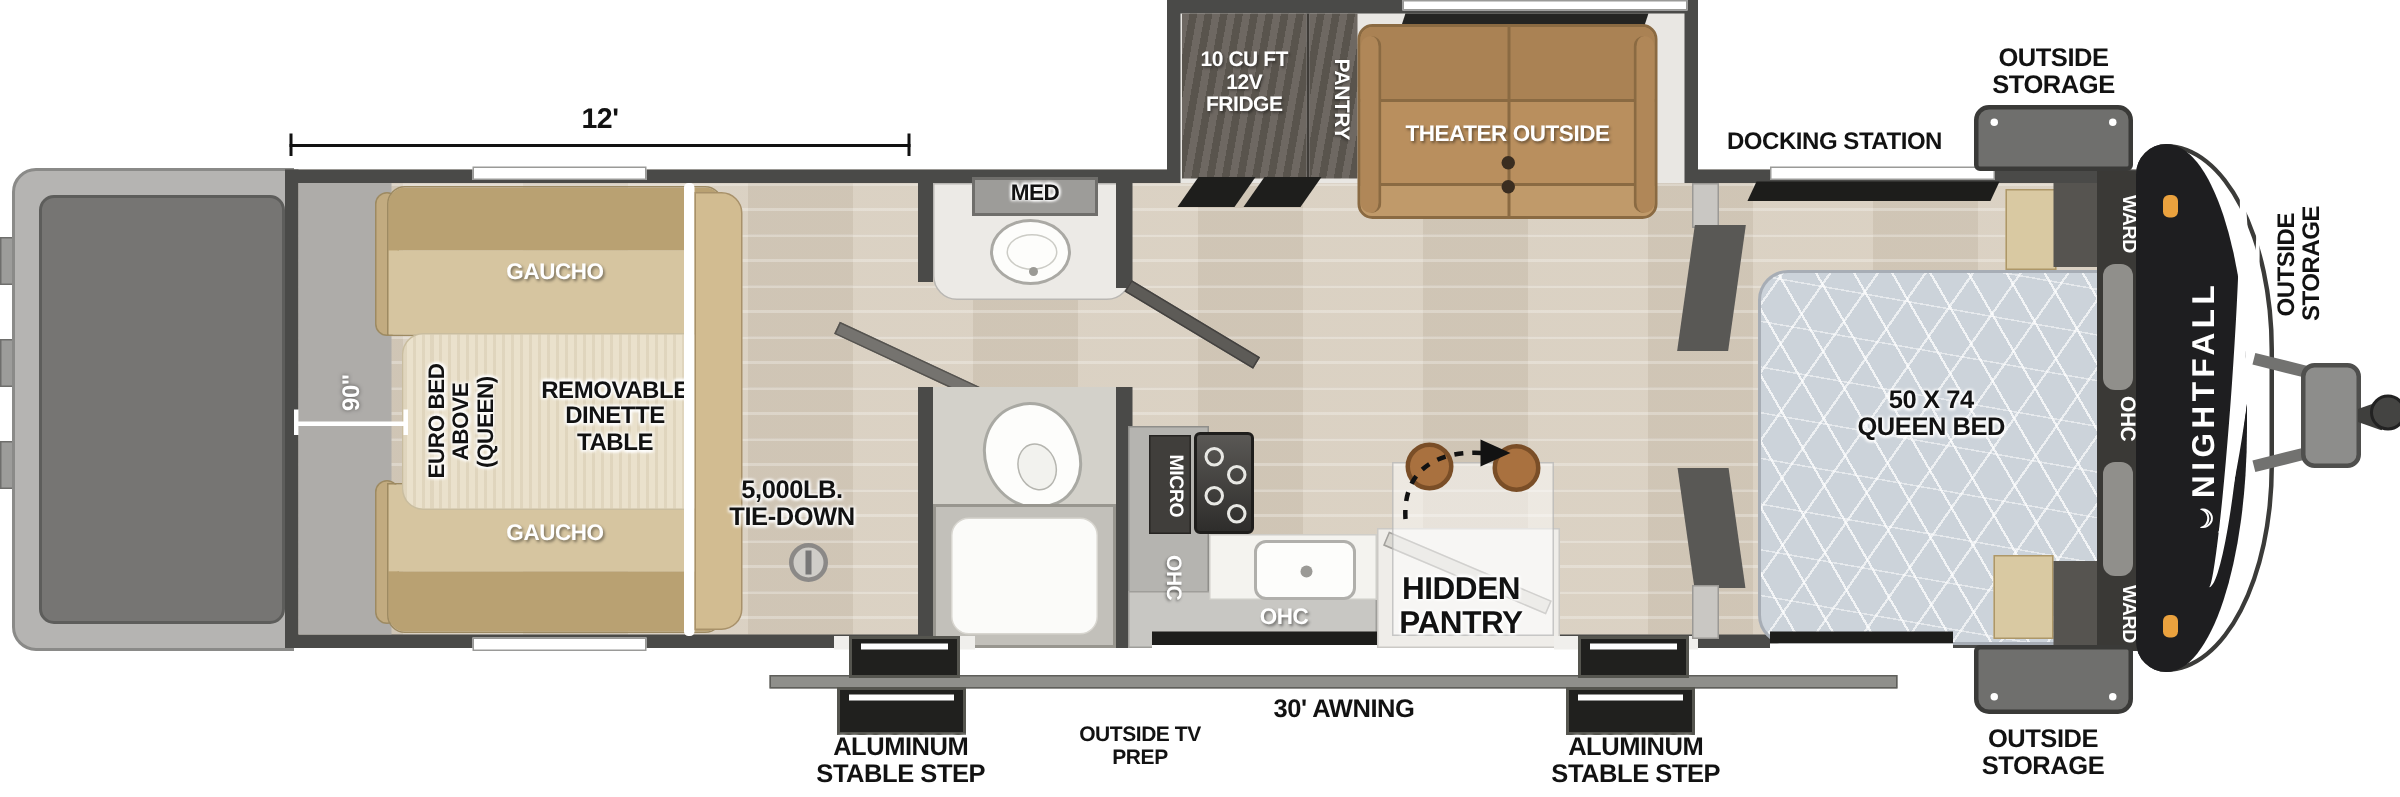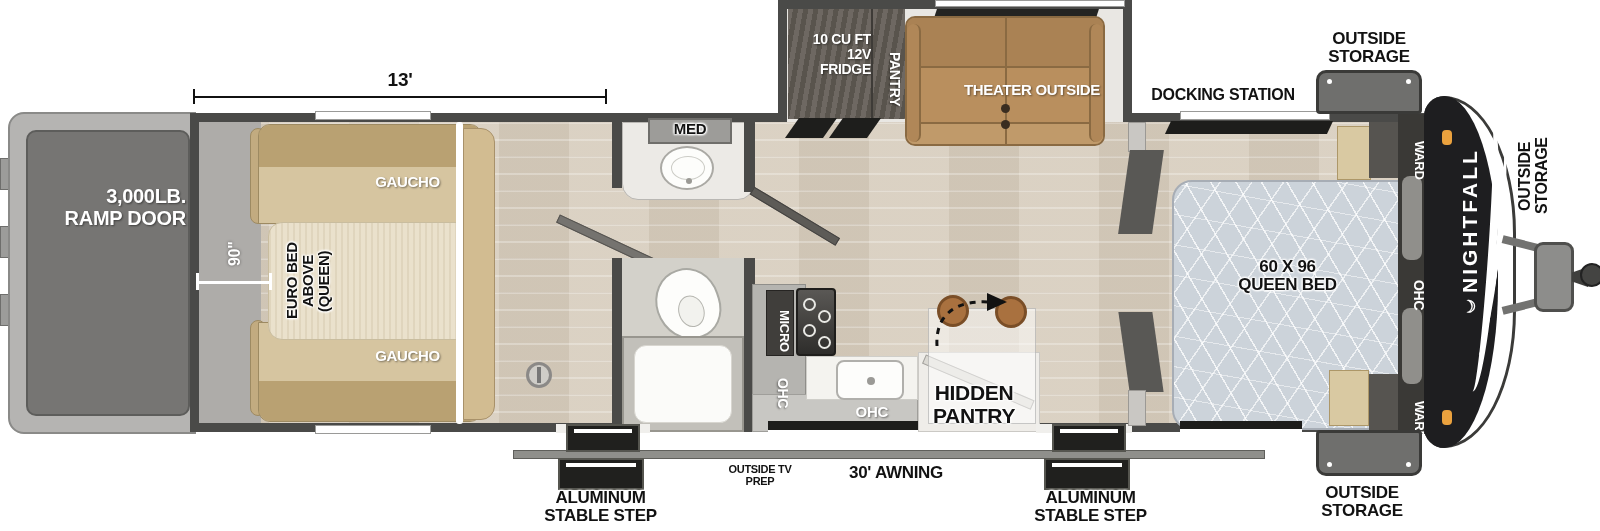--- a/index.html
+++ b/index.html
@@ -3,21 +3,21 @@
 <meta charset="utf-8">
 <style>
   html,body{margin:0;padding:0;background:#fff;}
   #plan{position:relative;width:1600px;height:531px;background:#fff;overflow:hidden;
         font-family:"Liberation Sans", sans-serif;}
   #plan *{box-sizing:border-box;}
   .abs{position:absolute;}
   .lbl{position:absolute;font-weight:bold;color:#121212;text-align:center;
        white-space:pre-line;line-height:1.08;letter-spacing:-0.3px;
        text-shadow:1px 1px 2px #fff,-1px -1px 2px #fff,1px -1px 2px #fff,-1px 1px 2px #fff;}
-  .wlbl{color:#fff;text-shadow:1px 1px 2px rgba(0,0,0,.45);text-align:right;}
+  .wlbl{color:#fff;text-shadow:1px 1px 2px rgba(0,0,0,.45);}
   .nohalo{text-shadow:none;}
   .vdown{writing-mode:vertical-rl;}
   .vup{writing-mode:vertical-rl;transform:rotate(180deg);}
   .wall{position:absolute;background:#4a4a48;}
   .window{position:absolute;background:#fff;border:1px solid #9a9a98;}
   .floor{position:absolute;left:190px;top:113px;width:1240px;height:319px;
          border-top:9px solid #4a4a48;border-bottom:9px solid #4a4a48;border-left:9px solid #4a4a48;
          background-color:#d8cfc1;
          background-image:
            repeating-linear-gradient(180deg, rgba(255,255,255,.28) 0 2px, rgba(0,0,0,0) 2px 17px),
@@ -33,27 +33,25 @@
 </head>
 <body>
 
 <div id="plan">
 
   <div class="abs" style="left:0;top:158px;width:12px;height:32px;background:#9c9c9a;border:1px solid #6e6e6c;"></div>
   <div class="abs" style="left:0;top:226px;width:12px;height:32px;background:#9c9c9a;border:1px solid #6e6e6c;"></div>
   <div class="abs" style="left:0;top:294px;width:12px;height:32px;background:#9c9c9a;border:1px solid #6e6e6c;"></div>
   <div class="abs" style="left:8px;top:112px;width:188px;height:322px;background:#b5b4b2;border:2px solid #8a8a88;border-radius:16px 0 0 16px;"></div>
   <div class="abs" style="left:26px;top:130px;width:164px;height:286px;background:#767573;border:2px solid #5d5d5b;border-radius:10px;"></div>
-  <div class="lbl wlbl" style="left:36px;top:186px;width:150px;font-size:20px;">3,000LB.
-RAMP DOOR</div>
 
   <div class="floor"></div>
   <div class="abs" style="left:199px;top:122px;width:62px;height:301px;background:#aeaca9;"></div>
 
-  <div class="lbl" style="left:370px;top:70px;width:60px;font-size:19px;">13'</div>
+  <div class="lbl" style="left:370px;top:70px;width:60px;font-size:19px;">12'</div>
   <div class="dim-line" style="left:193px;top:96px;width:414px;height:2px;"></div>
   <div class="tick" style="left:193px;top:89px;width:2px;height:15px;"></div>
   <div class="tick" style="left:605px;top:89px;width:2px;height:15px;"></div>
 
   <div class="abs" style="left:250px;top:128px;width:16px;height:96px;background:#c2ab80;border:1px solid #9d8a62;border-radius:8px;"></div>
   <div class="abs" style="left:250px;top:320px;width:16px;height:96px;background:#c2ab80;border:1px solid #9d8a62;border-radius:8px;"></div>
 
   <div class="abs" style="left:258px;top:124px;width:224px;height:100px;border:1px solid #9d8a62;border-radius:12px 12px 0 0;overflow:hidden;">
     <div class="gaucho-back" style="position:absolute;left:0;top:0;width:100%;height:42px;"></div>
     <div class="gaucho-seat" style="position:absolute;left:0;top:42px;width:100%;height:58px;"></div>
@@ -64,29 +62,34 @@
     <div class="gaucho-seat" style="position:absolute;left:0;top:0;width:100%;height:58px;"></div>
     <div class="gaucho-back" style="position:absolute;left:0;top:58px;width:100%;height:42px;"></div>
   </div>
   <div class="lbl wlbl" style="left:300px;top:348px;width:140px;font-size:15px;">GAUCHO</div>
 
   <div class="abs" style="left:268px;top:222px;width:226px;height:118px;background:#eae1cc;border:1px solid #c9bd9f;border-radius:14px;
        background-image:repeating-linear-gradient(90deg, rgba(160,140,100,.14) 0 2px, rgba(0,0,0,0) 2px 6px);"></div>
   <div class="lbl vup" style="left:284px;top:230px;width:64px;height:102px;font-size:15px;">EURO BED
 ABOVE
 (QUEEN)</div>
+  <div class="lbl" style="left:352px;top:252px;width:116px;font-size:16px;">REMOVABLE
+DINETTE
+TABLE</div>
 
   <div class="abs" style="left:456px;top:122px;width:7px;height:302px;background:#fff;border-radius:3px;"></div>
   <div class="abs" style="left:463px;top:128px;width:32px;height:292px;background:#d2bc91;border:1px solid #a8916a;border-radius:0 14px 14px 0;"></div>
 
   <div class="lbl wlbl vup nohalo" style="left:226px;top:242px;width:24px;height:40px;font-size:16px;text-shadow:0 0 3px rgba(0,0,0,.5);">90"</div>
   <div class="abs" style="left:196px;top:281px;width:76px;height:3px;background:#fff;"></div>
   <div class="abs" style="left:196px;top:273px;width:3px;height:17px;background:#fff;"></div>
   <div class="abs" style="left:269px;top:273px;width:3px;height:17px;background:#fff;"></div>
 
+  <div class="lbl" style="left:462px;top:318px;width:132px;font-size:17px;">5,000LB.
+TIE-DOWN</div>
   <div class="abs" style="left:526px;top:362px;width:26px;height:26px;background:#cfcdc8;border:3px solid #8b8987;border-radius:50%;">
     <div style="position:absolute;left:8px;top:2px;width:4px;height:16px;background:#777;"></div>
   </div>
 
   <div class="wall" style="left:612px;top:122px;width:10px;height:66px;"></div>
   <div class="abs" style="left:622px;top:122px;width:132px;height:78px;background:#eceae6;border:1px solid #b9b7b3;border-radius:0 0 16px 16px;"></div>
   <div class="abs" style="left:648px;top:118px;width:84px;height:26px;background:#9d9c99;border:2px solid #6f6e6b;"></div>
   <div class="lbl" style="left:648px;top:121px;width:84px;font-size:15px;">MED</div>
   <div class="abs" style="left:660px;top:146px;width:54px;height:44px;background:#fdfdfb;border:2px solid #aaa9a4;border-radius:50%;">
     <div style="position:absolute;left:9px;top:8px;width:34px;height:24px;border:1px solid #ccccc6;border-radius:50%;"></div>
@@ -174,21 +177,21 @@
   <div class="abs" style="left:1128px;top:122px;width:18px;height:30px;background:#c9c7c3;border:1px solid #9b9995;"></div>
   <div class="abs" style="left:1124px;top:150px;width:34px;height:84px;background:#595855;transform:skewX(-8deg);"></div>
   <div class="abs" style="left:1124px;top:312px;width:34px;height:80px;background:#595855;transform:skewX(8deg);"></div>
   <div class="abs" style="left:1128px;top:390px;width:18px;height:36px;background:#c9c7c3;border:1px solid #9b9995;"></div>
 
   <div class="abs" style="left:1172px;top:180px;width:228px;height:250px;background-color:#ccd3da;border:2px solid #a7adb5;border-radius:20px 0 0 20px;
        background-image:
          repeating-linear-gradient(60deg, rgba(255,255,255,.75) 0 1.5px, rgba(0,0,0,0) 1.5px 22px),
          repeating-linear-gradient(-55deg, rgba(255,255,255,.65) 0 1.5px, rgba(0,0,0,0) 1.5px 26px),
          repeating-linear-gradient(10deg, rgba(255,255,255,.5) 0 1px, rgba(0,0,0,0) 1px 30px);"></div>
-  <div class="lbl" style="left:1205px;top:258px;width:165px;font-size:17px;">60 X 96
+  <div class="lbl" style="left:1205px;top:258px;width:165px;font-size:17px;">50 X 74
 QUEEN BED</div>
 
   <div class="abs" style="left:1337px;top:126px;width:34px;height:54px;background:#d9c9a2;border:1px solid #ad9768;"></div>
   <div class="abs" style="left:1369px;top:122px;width:30px;height:56px;background:#565450;"></div>
   <div class="abs" style="left:1329px;top:370px;width:40px;height:56px;background:#d9c9a2;border:1px solid #ad9768;"></div>
   <div class="abs" style="left:1369px;top:374px;width:30px;height:58px;background:#565450;"></div>
 
   <div class="abs" style="left:1398px;top:114px;width:30px;height:320px;background:#3a3936;"></div>
   <div class="abs" style="left:1402px;top:176px;width:20px;height:84px;background:#908f8b;border-radius:8px;"></div>
   <div class="abs" style="left:1402px;top:308px;width:20px;height:76px;background:#908f8b;border-radius:8px;"></div>
@@ -235,17 +238,17 @@
   <div class="steps">
     <div class="tread" style="left:566px;top:424px;width:74px;height:28px;"></div>
     <div class="tread" style="left:558px;top:458px;width:86px;height:32px;"></div>
     <div class="tread" style="left:1052px;top:424px;width:74px;height:28px;"></div>
     <div class="tread" style="left:1044px;top:458px;width:86px;height:32px;"></div>
   </div>
   <div class="lbl" style="left:518px;top:489px;width:165px;font-size:17px;">ALUMINUM
 STABLE STEP</div>
   <div class="lbl" style="left:1008px;top:489px;width:165px;font-size:17px;">ALUMINUM
 STABLE STEP</div>
-  <div class="lbl" style="left:690px;top:464px;width:140px;font-size:11px;">OUTSIDE TV
+  <div class="lbl" style="left:690px;top:482px;width:140px;font-size:14px;">OUTSIDE TV
 PREP</div>
   <div class="lbl" style="left:826px;top:464px;width:140px;font-size:17px;">30' AWNING</div>
 
 </div>
 
 </body></html>

